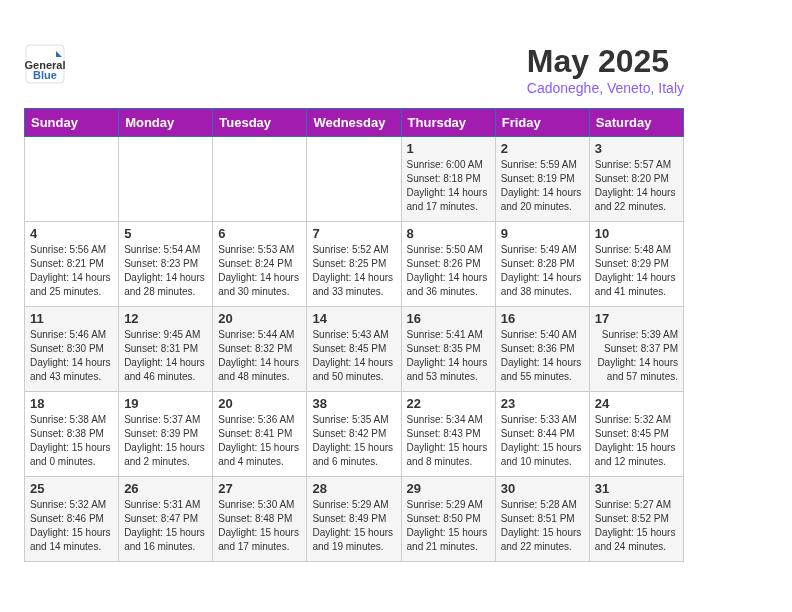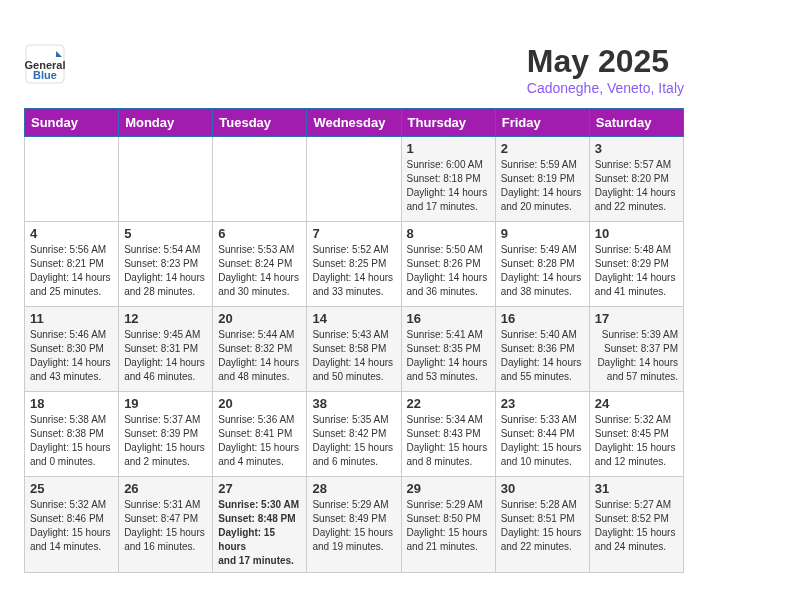--- a/index.html
+++ b/index.html
@@ -208,21 +208,21 @@
           <td>
             <span class="day-num">20</span>
             <div class="day-info" style="white-space: pre-line;">Sunrise: 5:44 AM
 Sunset: 8:32 PM
 Daylight: 14 hours
 and 48 minutes.</div>
           </td>
           <td>
             <span class="day-num">14</span>
             <div class="day-info" style="white-space: pre-line;">Sunrise: 5:43 AM
-Sunset: 8:58 PM
+Sunset: 8:45 PM
 Daylight: 14 hours
 and 50 minutes.</div>
           </td>
           <td>
             <span class="day-num">16</span>
             <div class="day-info" style="white-space: pre-line;">Sunrise: 5:41 AM
 Sunset: 8:35 PM
 Daylight: 14 hours
 and 53 minutes.</div>
           </td>
@@ -302,21 +302,21 @@
           </td>
           <td>
             <span class="day-num">26</span>
             <div class="day-info" style="white-space: pre-line;">Sunrise: 5:31 AM
 Sunset: 8:47 PM
 Daylight: 15 hours
 and 16 minutes.</div>
           </td>
           <td>
             <span class="day-num">27</span>
-            <div class="day-info" style="white-space: pre-line; font-weight: bold;">Sunrise: 5:30 AM
+            <div class="day-info" style="white-space: pre-line;">Sunrise: 5:30 AM
 Sunset: 8:48 PM
 Daylight: 15 hours
 and 17 minutes.</div>
           </td>
           <td>
             <span class="day-num">28</span>
             <div class="day-info" style="white-space: pre-line;">Sunrise: 5:29 AM
 Sunset: 8:49 PM
 Daylight: 15 hours
 and 19 minutes.</div>

